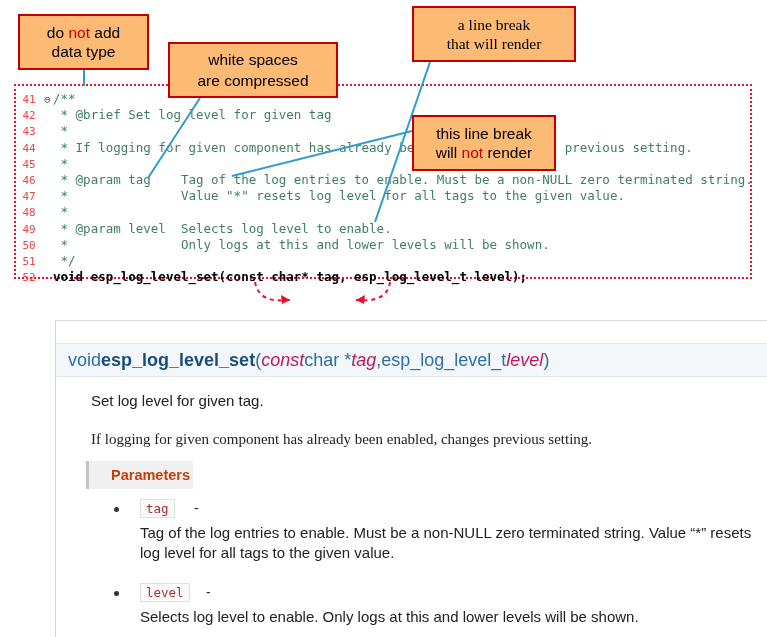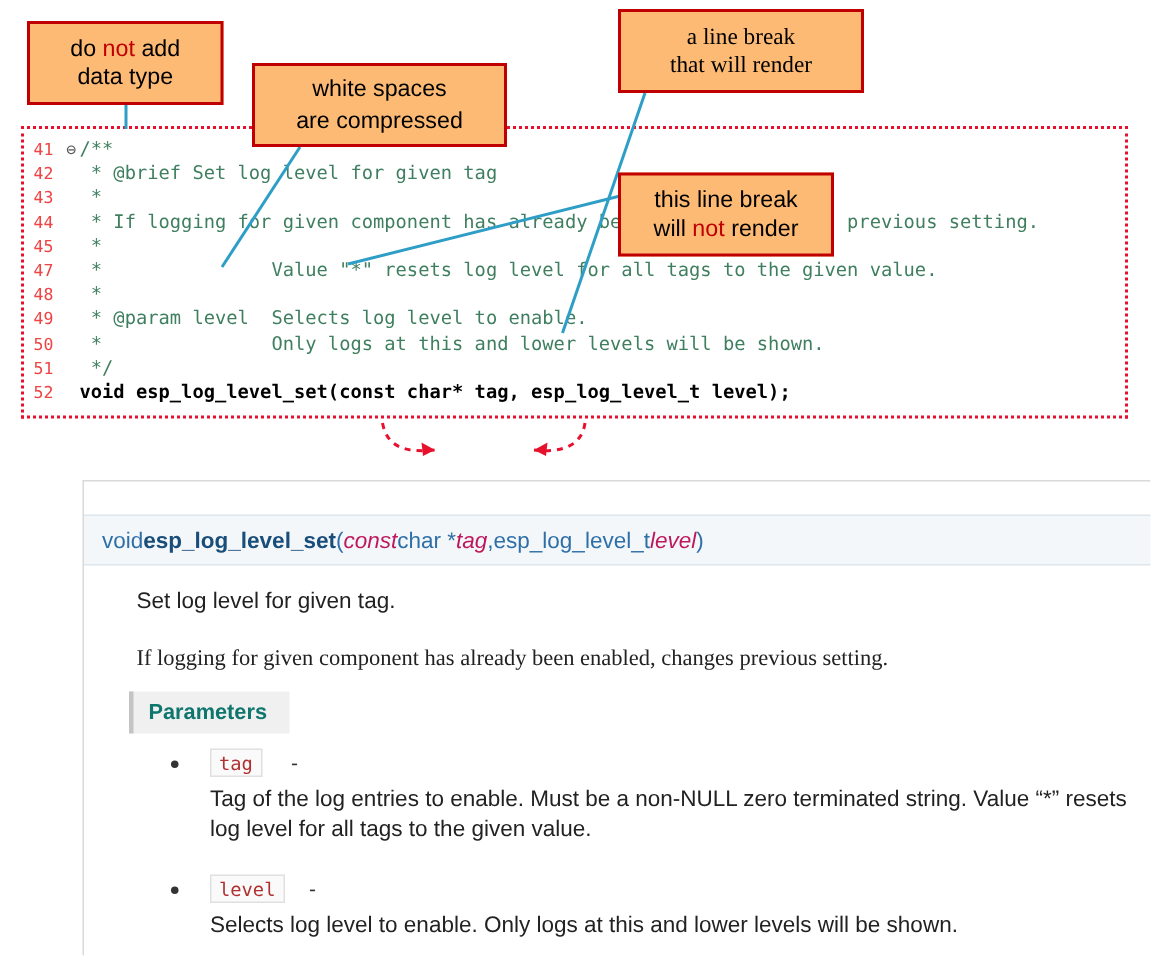--- a/index.html
+++ b/index.html
@@ -153,21 +153,21 @@
     top: 22px;
     width: 712px;
     height: 34px;
     background: #f3f7fa;
     border-top: 1px solid #dfe7ee;
     border-bottom: 1px solid #dfe7ee;
     box-sizing: border-box;
     display: flex;
     align-items: center;
     padding-left: 12px;
-    font-size: 15px;
+    font-size: 18px;
     color: #2f6fa8;
   }
   #doc-signature .sig-kw {
     color: #2f6fa8;
   }
   #doc-signature .sig-name {
     color: #1a4e7a;
     font-weight: bold;
   }
   #doc-signature .sig-it {
@@ -186,24 +186,24 @@
     position: absolute;
     left: 30px;
     top: 140px;
     width: 107px;
     height: 28px;
     background: #f0f0f0;
     border-left: 3px solid #c4c4c4;
     box-sizing: border-box;
     display: flex;
     align-items: center;
-    padding-left: 10px;
+    padding-left: 22px;
     font-size: 14.5px;
     font-weight: bold;
-    color: #0f766e;
+    color: #c2410c;
   }
   .param-item {
     position: absolute;
     left: 58px;
     width: 660px;
   }
   .param-bullet {
     position: absolute;
     left: 0px;
     top: 8px;
@@ -267,20 +267,21 @@
   <div><span>will </span><span class="hl">not</span><span> render</span></div>
 </div>
 
 <div id="code-box"></div>
 <div id="code-lines">
   <div class="cl"><span class="ln">41</span><span class="fold">⊖</span><span class="cmt">/**</span></div>
   <div class="cl"><span class="ln">42</span><span class="fold"></span><span class="cmt"> * @brief Set log level for given tag</span></div>
   <div class="cl"><span class="ln">43</span><span class="fold"></span><span class="cmt"> *</span></div>
   <div class="cl"><span class="ln">44</span><span class="fold"></span><span class="cmt"> * If logging for given component has already been enabled, changes previous setting.</span></div>
   <div class="cl"><span class="ln">45</span><span class="fold"></span><span class="cmt"> *</span></div>
+  <div class="cl"><span class="ln">46</span><span class="fold"></span><span class="cmt"> * @param tag    Tag of the log entries to enable. Must be a non-NULL zero terminated string.</span></div>
   <div class="cl"><span class="ln">47</span><span class="fold"></span><span class="cmt"> *               Value "*" resets log level for all tags to the given value.</span></div>
   <div class="cl"><span class="ln">48</span><span class="fold"></span><span class="cmt"> *</span></div>
   <div class="cl"><span class="ln">49</span><span class="fold"></span><span class="cmt"> * @param level  Selects log level to enable.</span></div>
   <div class="cl"><span class="ln">50</span><span class="fold"></span><span class="cmt"> *               Only logs at this and lower levels will be shown.</span></div>
   <div class="cl"><span class="ln">51</span><span class="fold"></span><span class="cmt"> */</span></div>
   <div class="cl"><span class="ln">52</span><span class="fold"></span><span class="plain" style="font-weight:bold;">void esp_log_level_set(const char* tag, esp_log_level_t level);</span></div>
 </div>
 
 <svg id="leaders">
 

